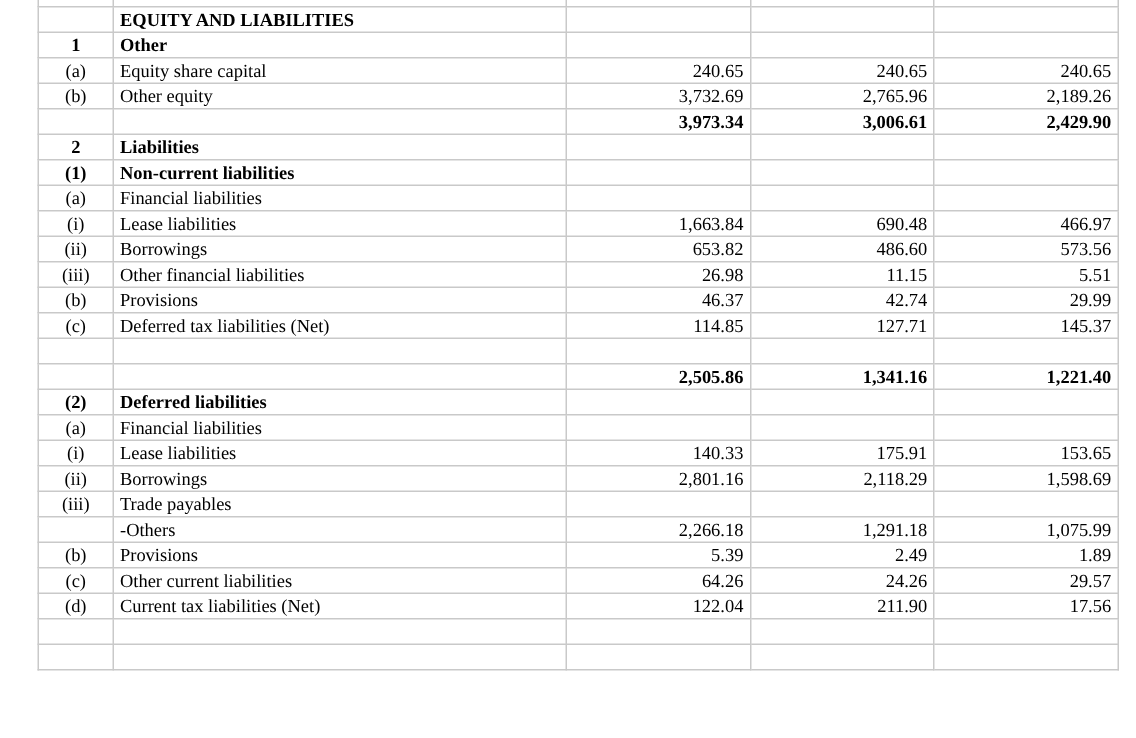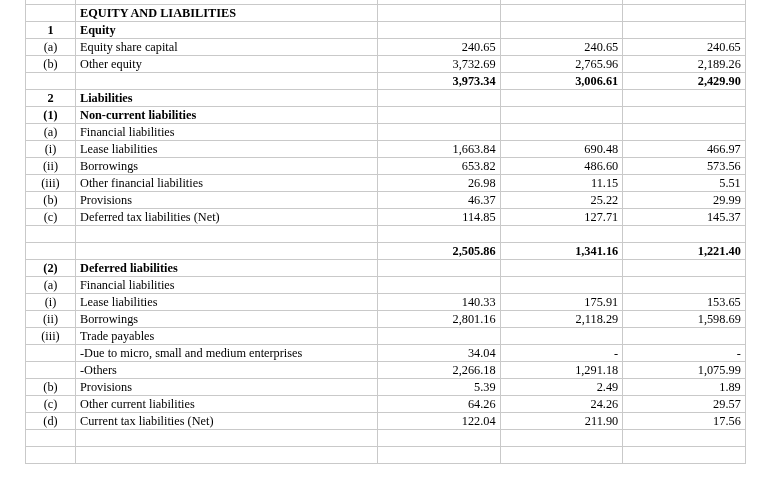--- a/index.html
+++ b/index.html
@@ -92,21 +92,21 @@
         </tr>
         <tr>
           <td class="sn bold"></td>
           <td class="part bold">EQUITY AND LIABILITIES</td>
           <td class="num bold"></td>
           <td class="num bold"></td>
           <td class="num bold"></td>
         </tr>
         <tr>
           <td class="sn bold">1</td>
-          <td class="part bold">Equity</td>
+          <td class="part bold">Other</td>
           <td class="num bold"></td>
           <td class="num bold"></td>
           <td class="num bold"></td>
         </tr>
         <tr>
           <td class="sn">(a)</td>
           <td class="part">Equity share capital</td>
           <td class="num">240.65</td>
           <td class="num">240.65</td>
           <td class="num">240.65</td>
@@ -164,21 +164,21 @@
           <td class="sn">(iii)</td>
           <td class="part">Other financial liabilities</td>
           <td class="num">26.98</td>
           <td class="num">11.15</td>
           <td class="num">5.51</td>
         </tr>
         <tr>
           <td class="sn">(b)</td>
           <td class="part">Provisions</td>
           <td class="num">46.37</td>
-          <td class="num">25.22</td>
+          <td class="num">42.74</td>
           <td class="num">29.99</td>
         </tr>
         <tr>
           <td class="sn">(c)</td>
           <td class="part">Deferred tax liabilities (Net)</td>
           <td class="num">114.85</td>
           <td class="num">127.71</td>
           <td class="num">145.37</td>
         </tr>
         <tr class="spacer">
@@ -225,27 +225,20 @@
         </tr>
         <tr>
           <td class="sn">(iii)</td>
           <td class="part">Trade payables</td>
           <td class="num"></td>
           <td class="num"></td>
           <td class="num"></td>
         </tr>
         <tr>
           <td class="sn"></td>
-          <td class="part">-Due to micro, small and medium enterprises</td>
-          <td class="num">34.04</td>
-          <td class="num">-</td>
-          <td class="num">-</td>
-        </tr>
-        <tr>
-          <td class="sn"></td>
           <td class="part">-Others</td>
           <td class="num">2,266.18</td>
           <td class="num">1,291.18</td>
           <td class="num">1,075.99</td>
         </tr>
         <tr>
           <td class="sn">(b)</td>
           <td class="part">Provisions</td>
           <td class="num">5.39</td>
           <td class="num">2.49</td>

